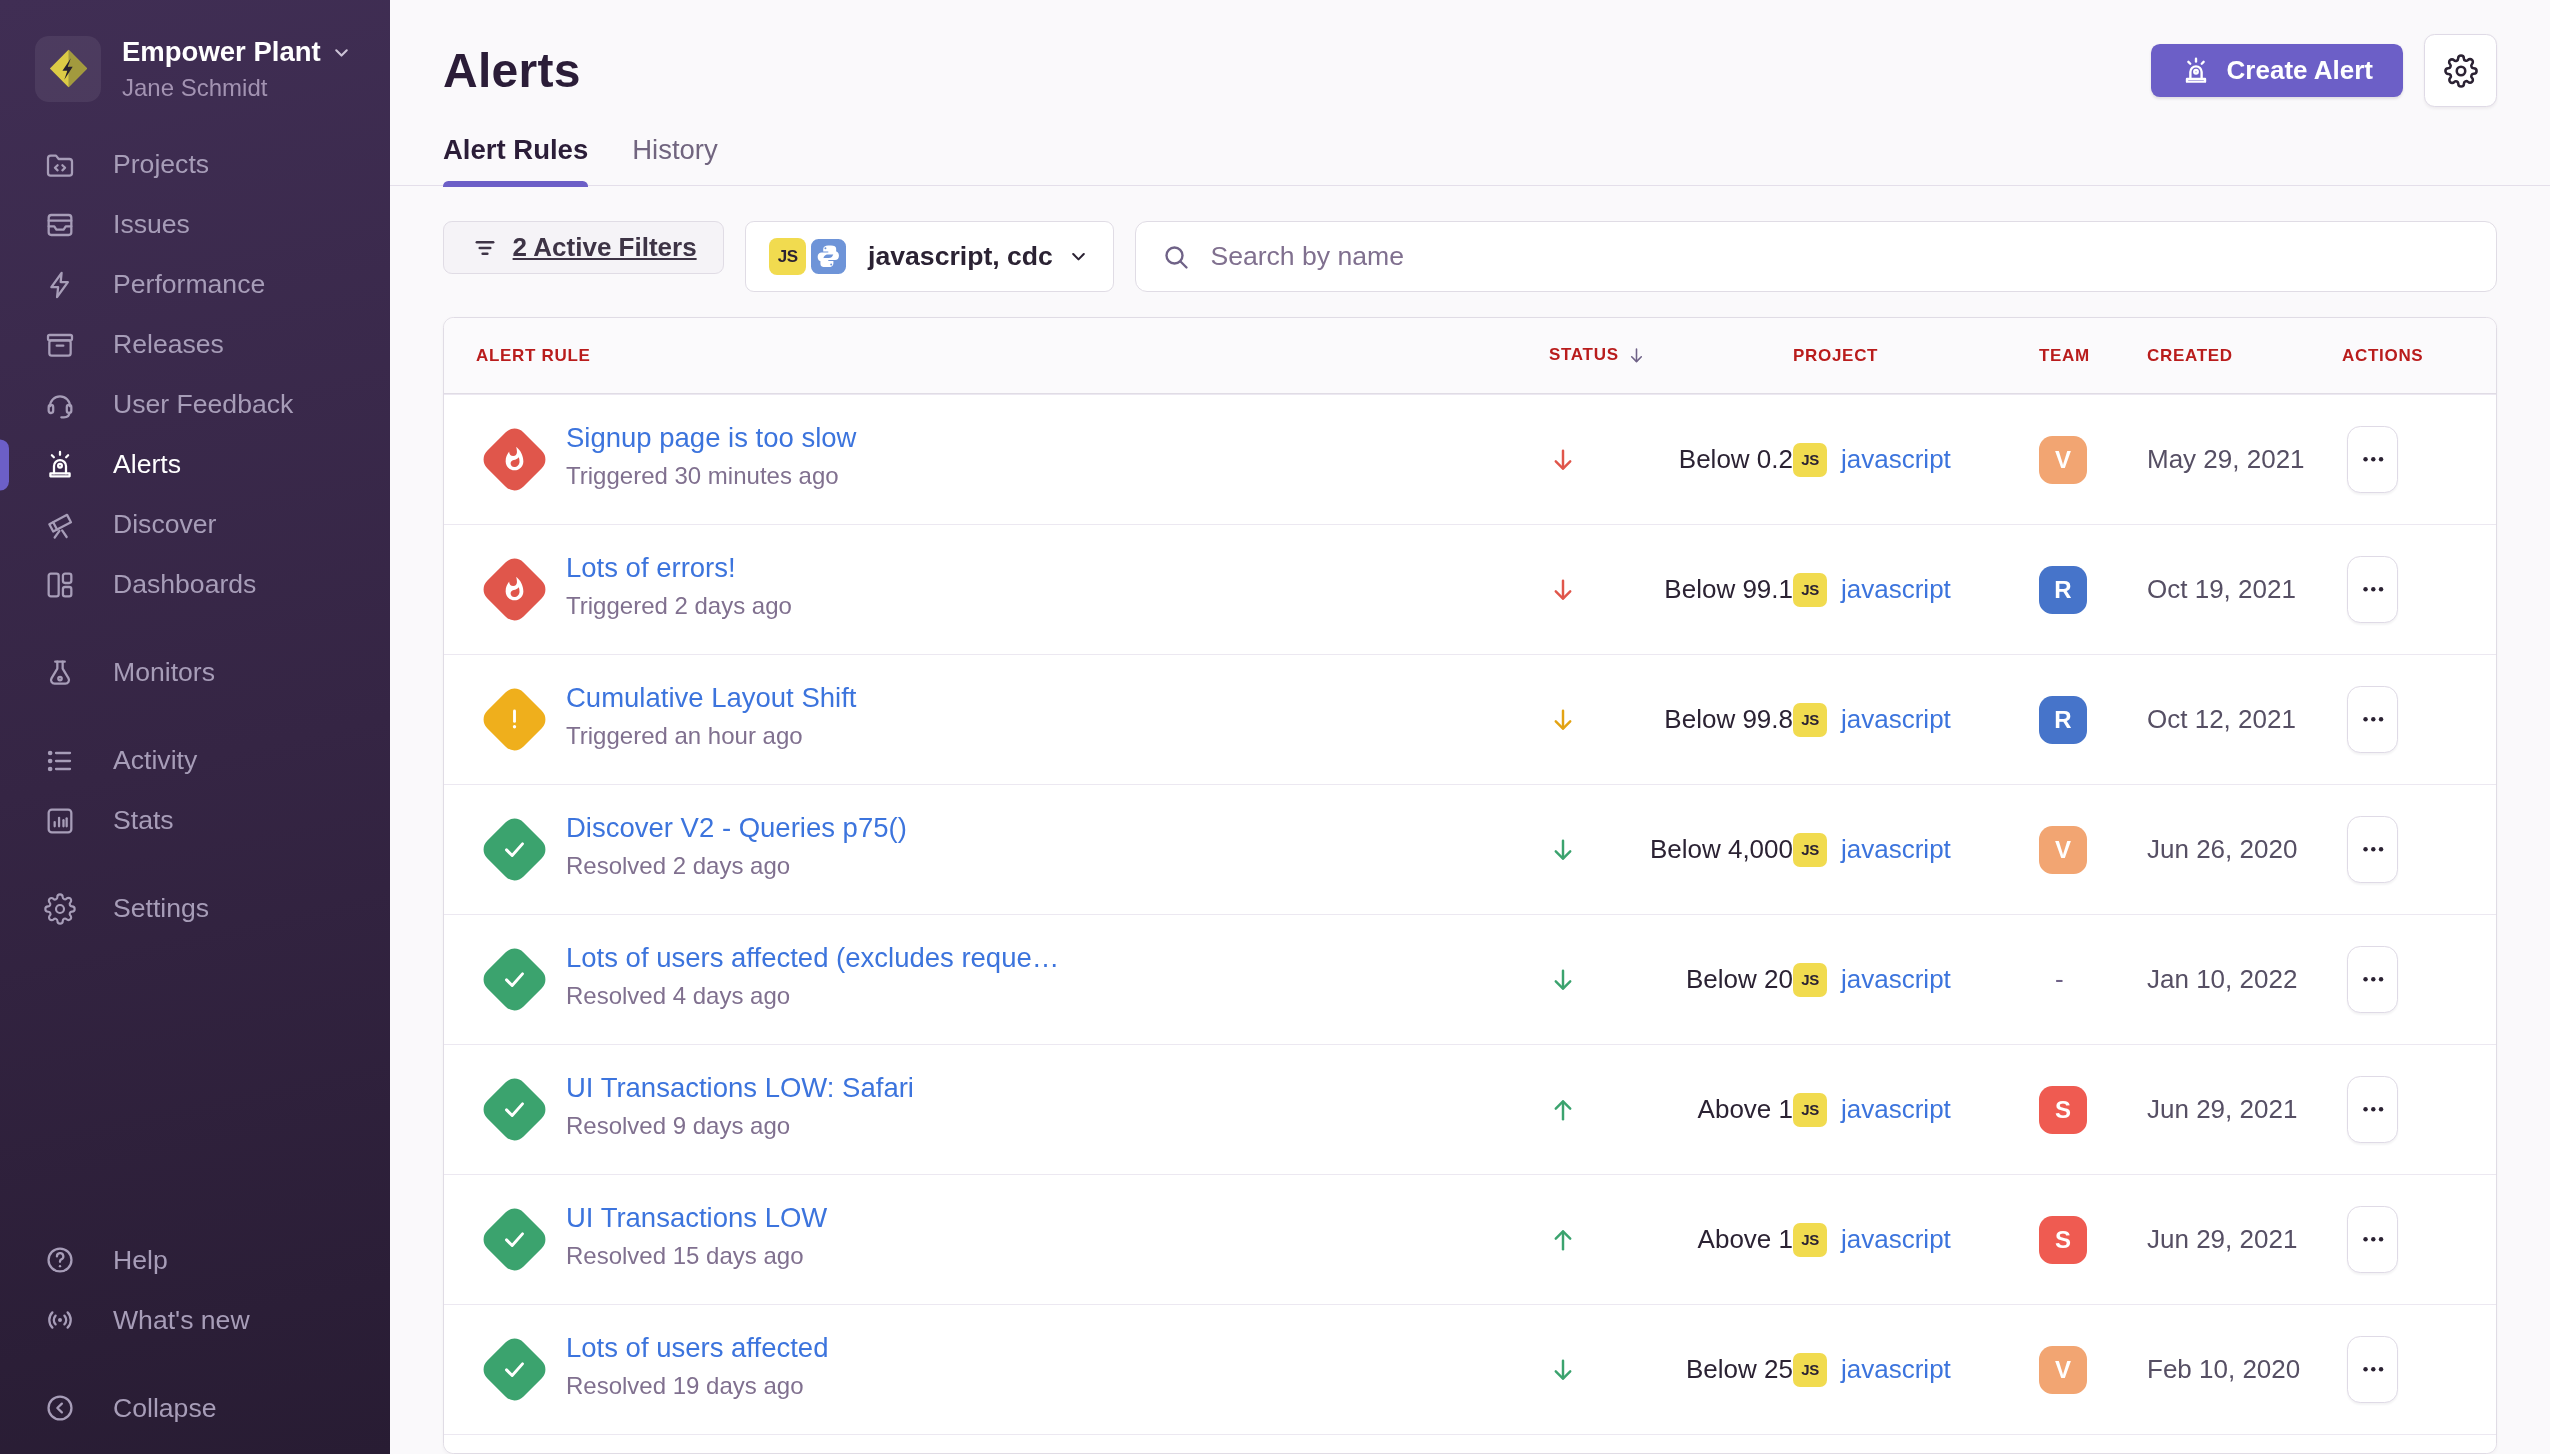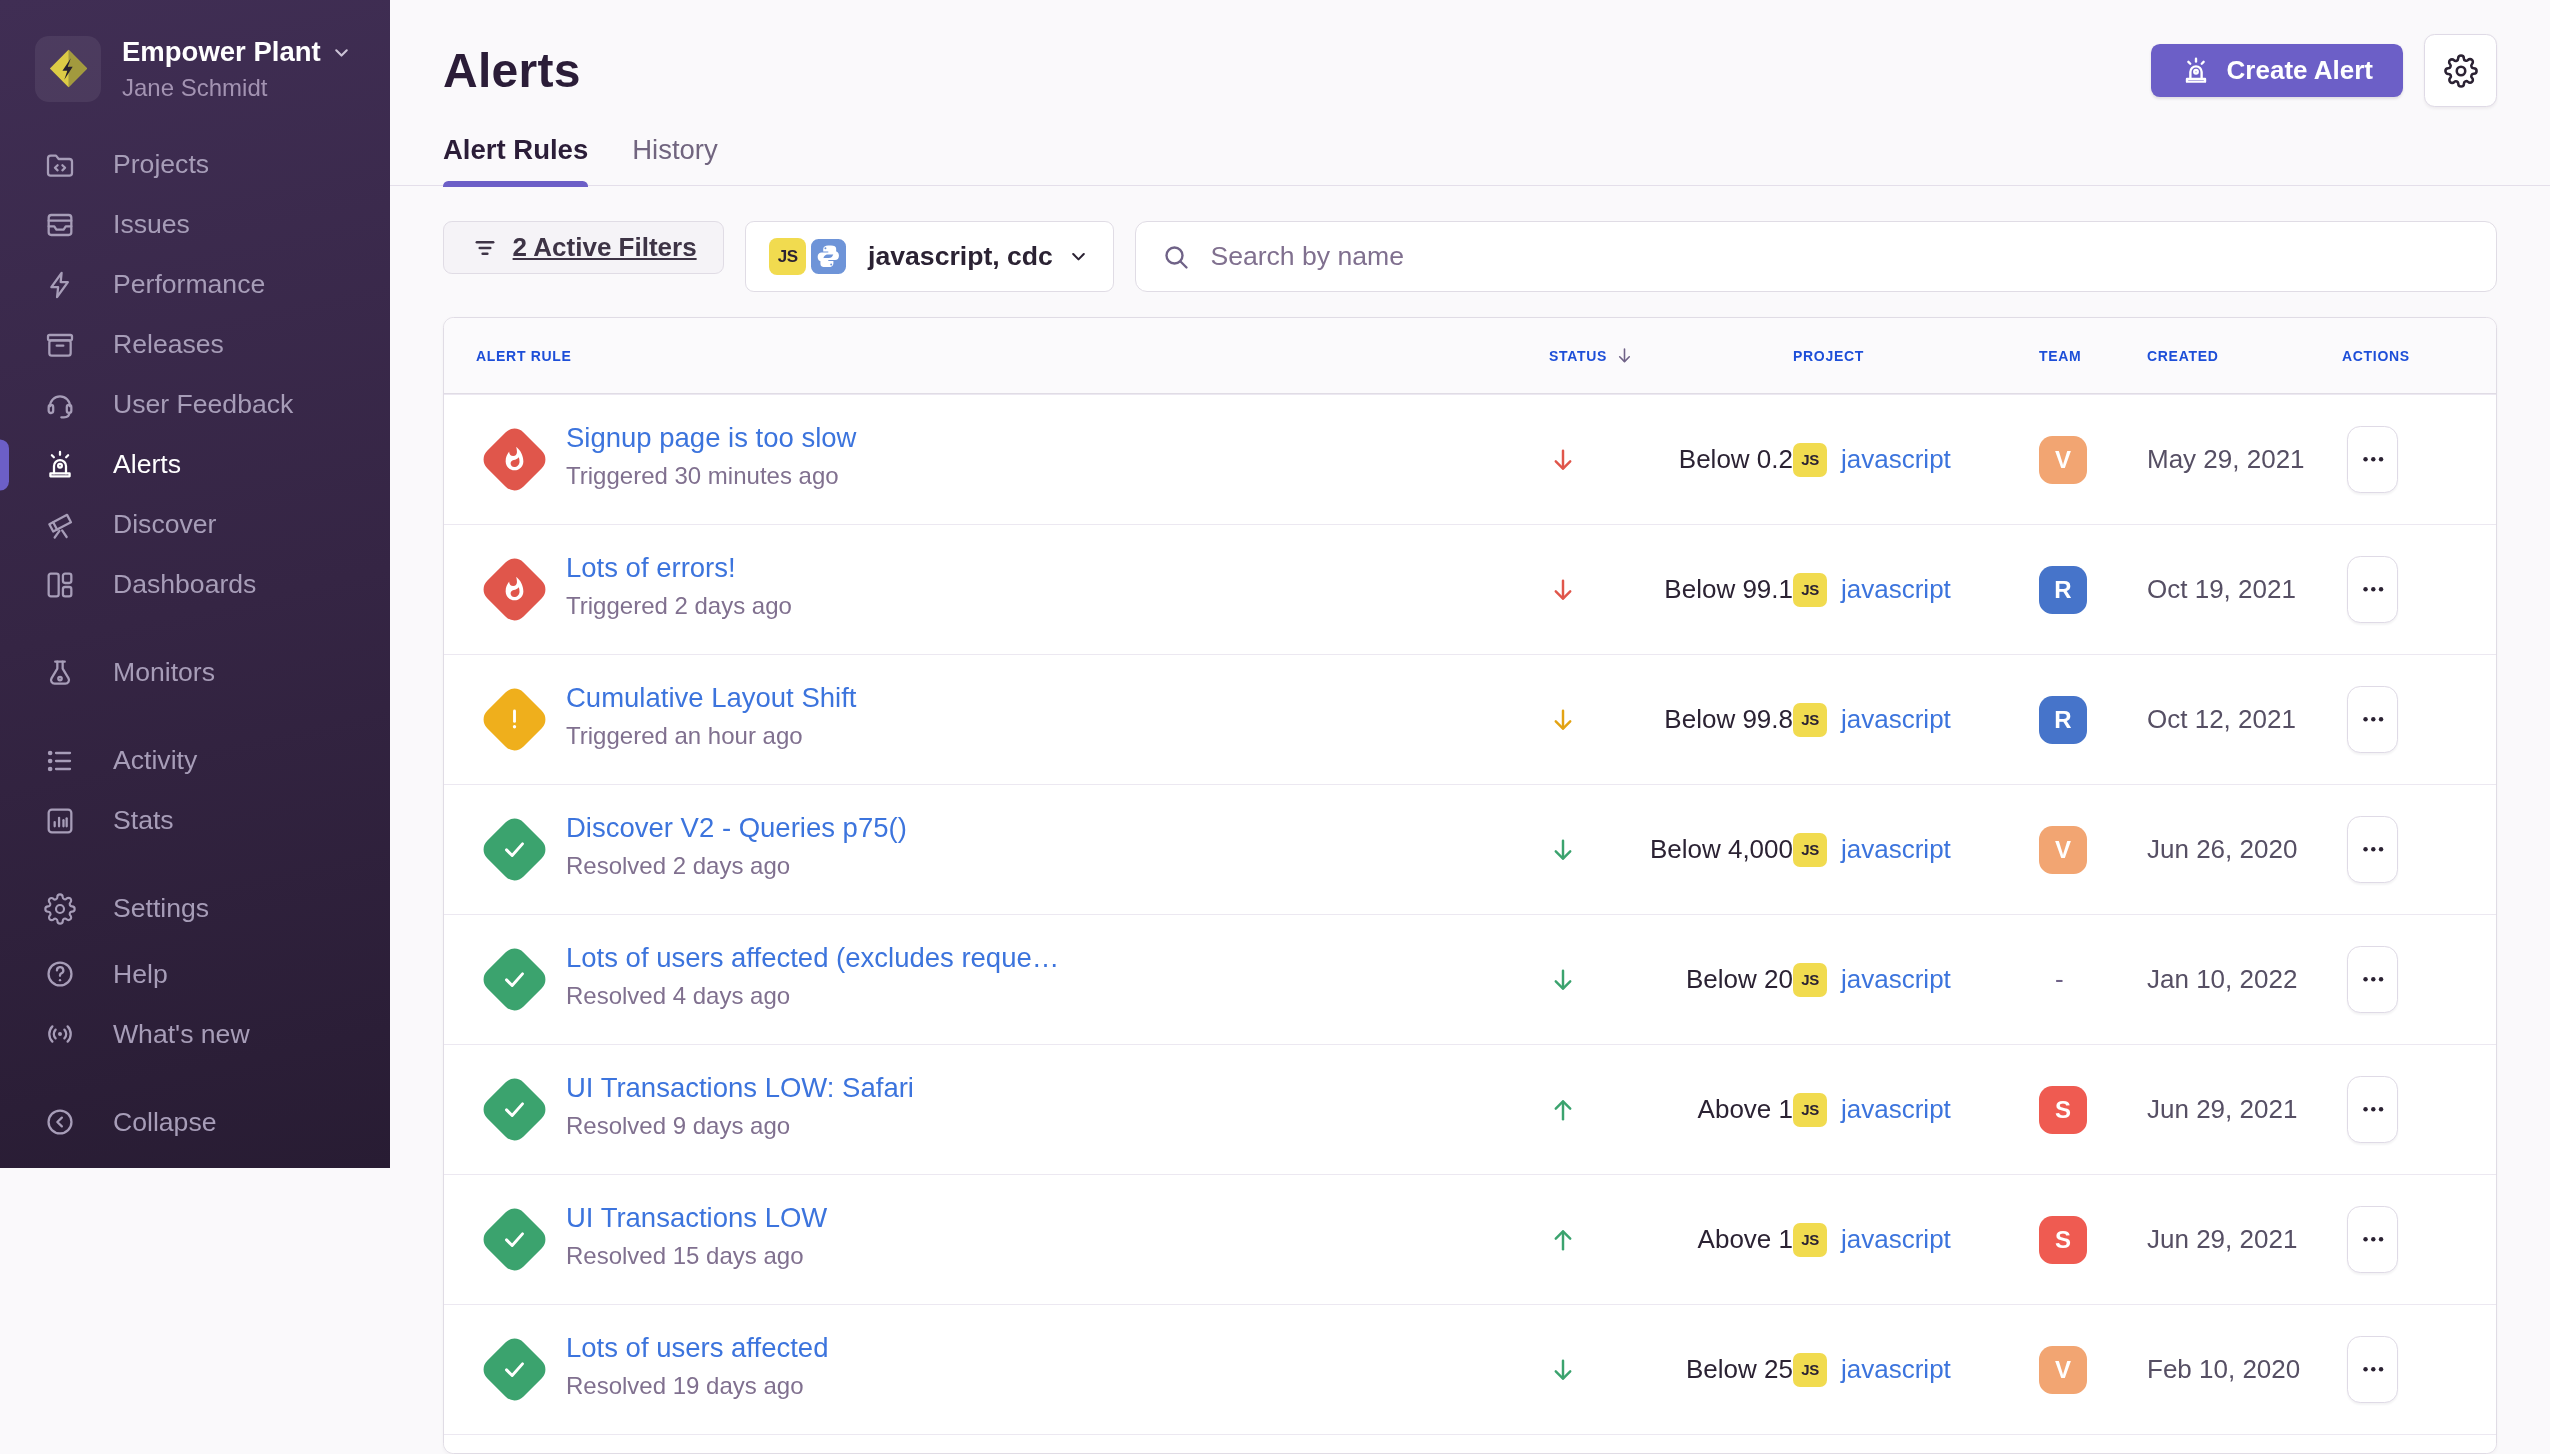--- a/index.html
+++ b/index.html
@@ -6,21 +6,21 @@
   html,body { width:2550px; height:1454px; overflow:hidden; }
   body {
     font-family:"Liberation Sans","DejaVu Sans",sans-serif;
     background:#FAF9FB; color:#2B2233; display:flex;
   }
   svg { display:block; }
   a { text-decoration:none; cursor:pointer; }
 
   
   .sidebar {
-    width:390px; height:1168px; flex:0 0 390px; position:relative;
+    width:390px; height:1454px; flex:0 0 390px; position:relative;
     background:linear-gradient(168deg,#402E54 0%,#352544 52%,#281C33 100%);
     color:#A79DB8;
   }
   .org-header { display:flex; align-items:center; gap:21px; padding:35px 26.6px 0 35px; cursor:pointer; }
   .org-logo {
     width:66px; height:66px; border-radius:14px; background:rgba(255,255,255,.07);
     display:flex; align-items:center; justify-content:center; flex:0 0 66px;
   }
   .org-texts { line-height:1.25; }
   .org-name-row { display:flex; align-items:center; gap:10.6px; }
@@ -102,22 +102,22 @@
   .table-card {
     margin:25px 53px 0 53px; background:#fff; border:1.3px solid #E0DCE5;
     border-radius:10.6px; overflow:hidden; box-shadow:0 1.8px 3.5px rgba(43,34,51,.04);
   }
   .thead, .trow {
     display:grid; grid-template-columns:1fr 244px 246px 108px 195px 122px;
     align-items:center; padding:0 32px;
   }
   .thead { height:76px; background:#FBFAFC; border-bottom:1.3px solid #E0DCE5; }
   .th {
-    font-size:14px; font-weight:700; color:#1d4ed8; text-transform:uppercase;
-    letter-spacing:0.7px; display:flex; align-items:center; gap:7px;
+    font-size:17px; font-weight:700; color:#b91c1c; text-transform:uppercase;
+    letter-spacing:0.7px; display:flex; align-items:flex-start; gap:7px;
   }
   .trow { height:130px; border-top:1.3px solid #ECE8F1; background:#fff; }
   .trow:first-of-type { border-top:none; }
   .trow.ghost { height:97px; }
 
   .cell-rule { display:flex; align-items:flex-start; }
   .diamond-wrap { width:76px; height:76px; flex:0 0 76px; display:flex; align-items:center; justify-content:center; }
   .diamond {
     width:51px; height:51px; border-radius:12.4px; transform:rotate(45deg);
     display:flex; align-items:center; justify-content:center;

